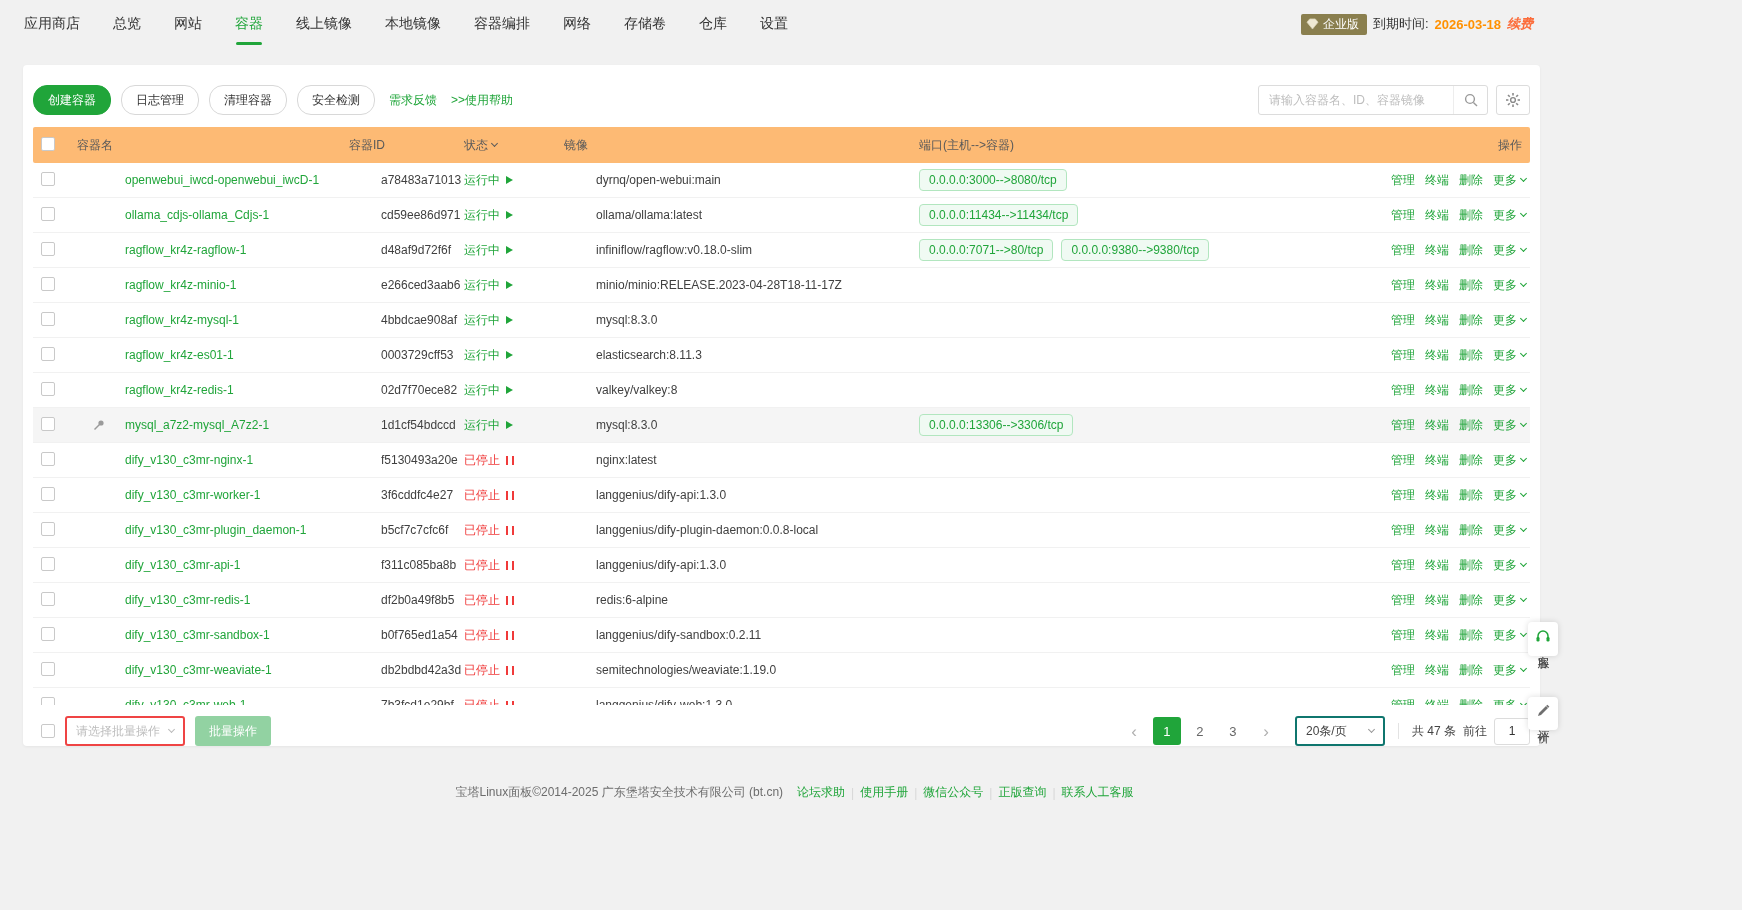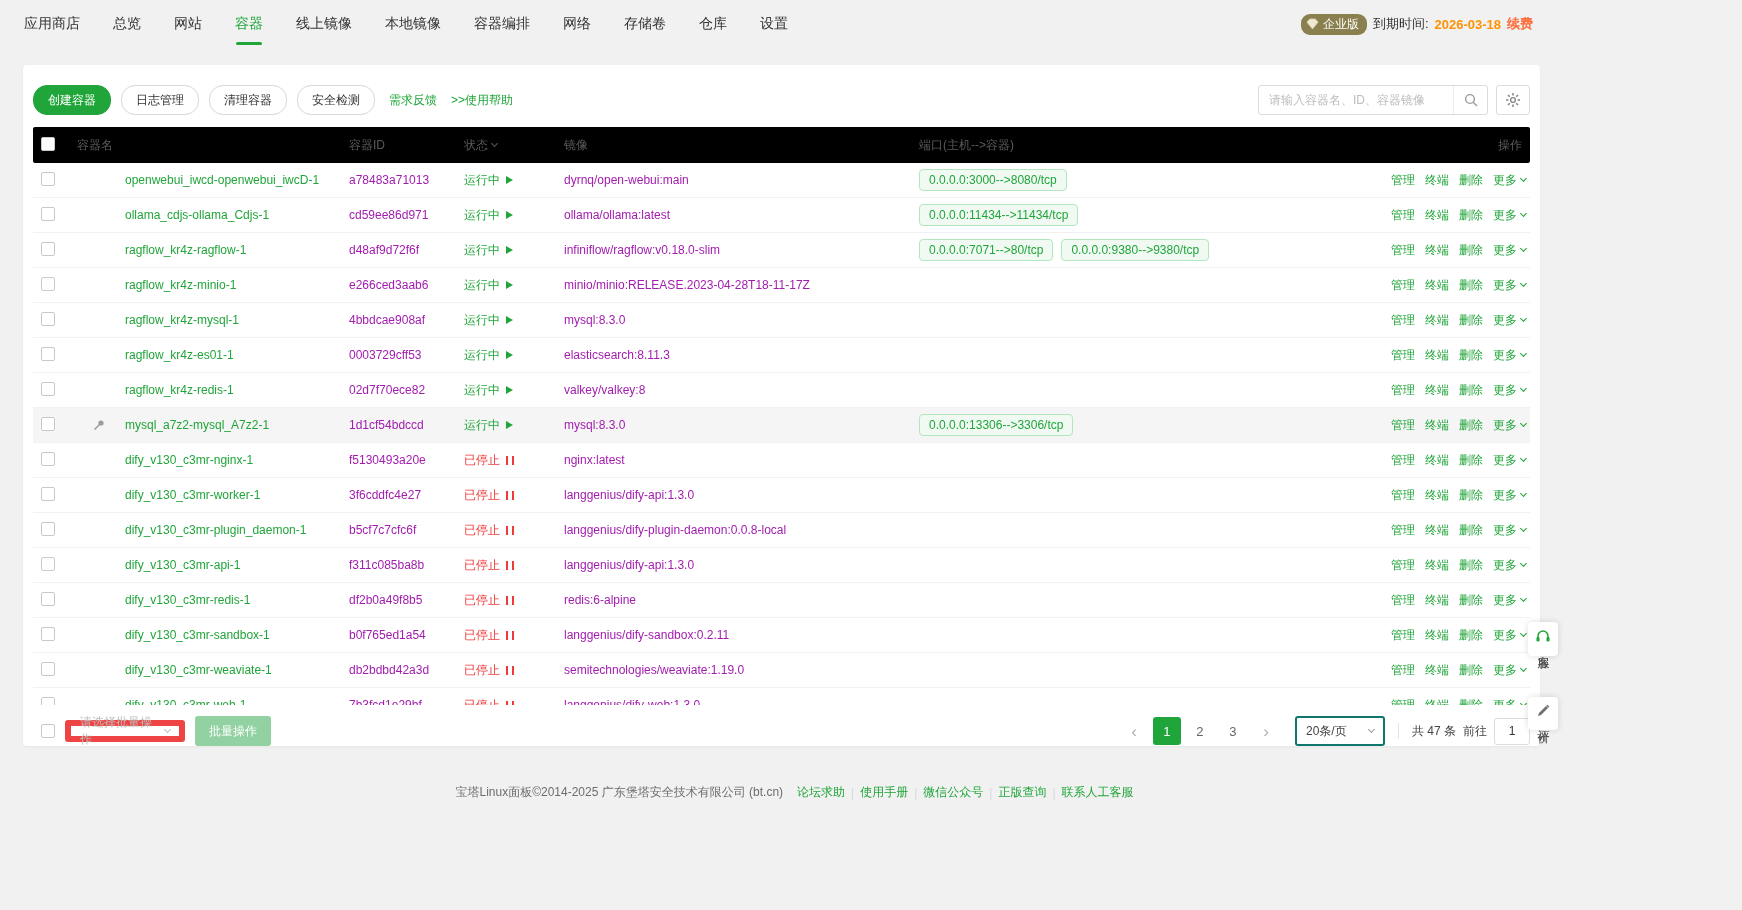--- a/index.html
+++ b/index.html
@@ -14,24 +14,24 @@
   
   .topnav { height: 48px; display: flex; align-items: center; padding: 0 24px; }
   .nav-items { display: flex; gap: 33px; font-size: 14px; }
   .nav-item { cursor: pointer; position: relative; padding: 6px 0; white-space: nowrap; }
   .nav-item.active { color: #20a53a; }
   .nav-item.active::after {
     content: ""; position: absolute; left: 50%; transform: translateX(-50%);
     bottom: -6px; width: 26px; height: 3px; background: #20a53a; border-radius: 2px;
   }
   .license { margin-left: auto; display: flex; align-items: center; gap: 6px; font-size: 13px; }
-  .lic-badge { background: #8a7f4e; color: #fff; font-size: 12px; border-radius: 9px;
+  .lic-badge { background: #8a7f4e; color: #fff; font-size: 12px; border-radius: 2px;
     padding: 2px 8px 2px 5px; display: inline-flex; align-items: center; gap: 4px; cursor: pointer; }
   .expiry-date { color: #ff9102; font-weight: bold; }
-  .renew-link { color: #fc6c3a; font-weight: bold; cursor: pointer; text-decoration: none; }
+  .renew-link { color: #fc6c3a; font-weight: bold; cursor: pointer; text-decoration: none; font-style: italic; }
 
   
   .card { position: absolute; left: 23px; top: 65px; width: 1517px; height: 681px;
     background: #fff; border-radius: 4px; box-shadow: 0 1px 3px rgba(0,0,0,.05);
     padding: 20px 10px 0 10px; }
 
   .toolbar { display: flex; align-items: center; gap: 10px; }
   .btn { height: 30px; padding: 0 14px; font-size: 12px; border-radius: 14px; cursor: pointer;
     display: inline-flex; align-items: center; }
   .btn-primary { background: #20a53a; border: 1px solid #20a53a; color: #fff; }
@@ -44,28 +44,28 @@
   .search-box input::placeholder { color: #bdbdbd; }
   .search-btn { width: 34px; height: 100%; display: flex; align-items: center; justify-content: center;
     border-left: 1px solid #ededed; cursor: pointer; background: none; border-top: 0; border-right: 0; border-bottom: 0; }
   .gear-btn { width: 34px; height: 30px; border: 1px solid #dcdcdc; border-radius: 3px; background: #fff;
     display: flex; align-items: center; justify-content: center; cursor: pointer; }
 
   
   .tbl { margin-top: 12px; font-size: 12px; }
   .grid-row { display: grid; grid-template-columns: 44px 272px 115px 100px 355px 1fr 150px;
     align-items: center; }
-  .thead { height: 36px; background: #000000; color: #5a5a5a; border-radius: 2px; }
+  .thead { height: 36px; background: #fdba74; color: #5a5a5a; border-radius: 2px; }
   .tbody { height: 542px; overflow: hidden; }
   .trow { height: 35px; border-bottom: 1px solid #f1f1f1; position: relative; }
   .trow.pinned { background: #f5f5f5; }
   .cb { width: 14px; height: 14px; border: 1px solid #c9c9c9; border-radius: 2px; background: #fff;
     display: inline-block; margin-left: 8px; cursor: pointer; flex: none; }
   .name-link { color: #20a53a; cursor: pointer; text-decoration: none; white-space: nowrap; overflow: hidden; margin-left: 48px; }
-  .cid, .image-cell { color: #a21caf; white-space: nowrap; overflow: hidden; }
+  .cid, .image-cell { color: #404040; white-space: nowrap; overflow: hidden; margin-left: 32px; }
   .status-cell { display: flex; align-items: center; gap: 6px; font-weight: 500; }
   .status-cell.running { color: #20a53a; }
   .status-cell.stopped { color: #f03a3a; }
   .status-icon { flex: none; }
   .running .status-icon { width: 0; height: 0; border-top: 4.5px solid transparent;
     border-bottom: 4.5px solid transparent; border-left: 7px solid currentColor; }
   .stopped .status-icon { width: 8px; height: 9px; border-left: 2.5px solid currentColor;
     border-right: 2.5px solid currentColor; }
   .ports-cell { display: flex; align-items: center; overflow: hidden; }
   .port-badge { display: inline-block; border: 1px solid #b2e6bf; background: #f0faf3; color: #20a53a;
@@ -75,21 +75,21 @@
     display: inline-flex; align-items: center; }
   .chev { display: inline-block; width: 5px; height: 5px; border-right: 1.3px solid currentColor;
     border-bottom: 1.3px solid currentColor; transform: rotate(45deg); margin-left: 4px; margin-top: -3px; }
   .pin { display: none; position: absolute; left: 60px; top: 11px; }
   .trow.pinned .pin { display: block; }
   .th-actions { text-align: right; padding-right: 8px; }
   .th-status { display: flex; align-items: center; cursor: pointer; }
 
   
   .bulkbar { display: flex; align-items: center; gap: 10px; padding-top: 11px; }
-  .bulk-select { width: 120px; height: 22px; border: 6px solid #ef4444; border-radius: 3px; background: #fff;
+  .bulk-select { width: 120px; height: 30px; border: 2px solid #ef4444; border-radius: 3px; background: #fff;
     display: flex; align-items: center; justify-content: space-between; padding: 0 9px; color: #bdbdbd; cursor: pointer; }
   .bulk-apply { height: 30px; padding: 0 14px; background: #92d2a2; color: #fff; border: none;
     border-radius: 3px; font-size: 12px; cursor: pointer; }
   .pager { margin-left: auto; display: flex; align-items: center; gap: 5px; }
   .page-btn { min-width: 28px; height: 28px; display: flex; align-items: center; justify-content: center;
     border-radius: 3px; color: #666; cursor: pointer; font-size: 13px; }
   .page-btn.active { background: #20a53a; color: #fff; }
   .page-arrow { color: #b0b0b0; font-size: 17px; line-height: 1; }
   .page-size { width: 90px; height: 30px; border: 2px solid #0f766e; border-radius: 3px; background: #fff;
     display: flex; align-items: center; justify-content: space-between; padding: 0 9px; color: #444;

